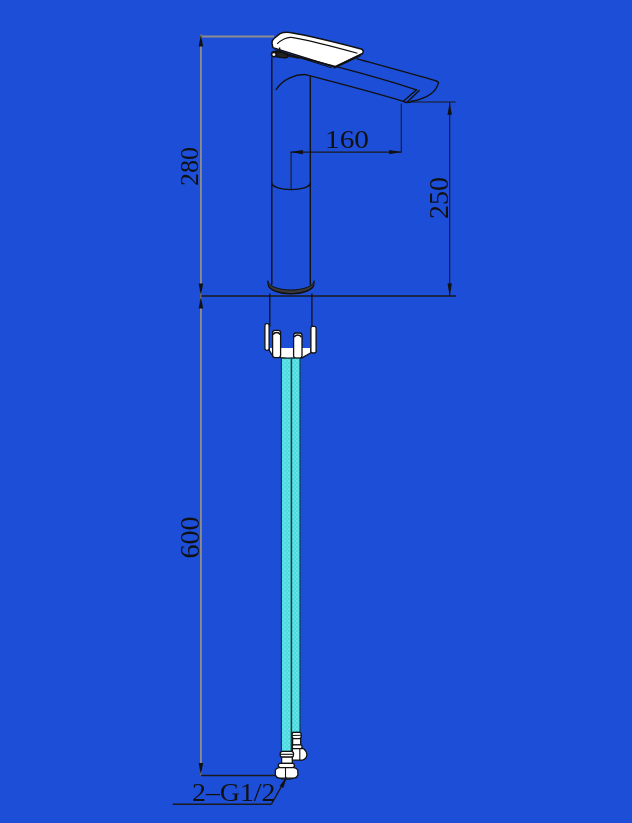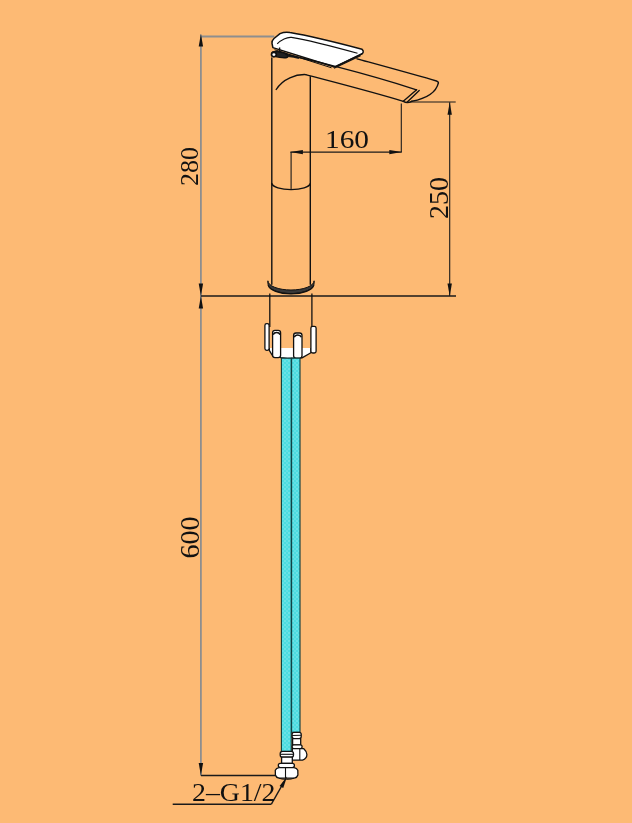--- a/index.html
+++ b/index.html
@@ -1,16 +1,16 @@
 <!DOCTYPE html>
 <html><head>
 <meta charset="utf-8">
 <style>
   html,body{margin:0;padding:0;background:#ffffff;}
-  .page{width:632px;height:823px;position:relative;background:#fdba74;overflow:hidden;}
+  .page{width:632px;height:823px;position:relative;background:#1d4ed8;overflow:hidden;}
   svg{position:absolute;left:0;top:0;}
   text{font-family:"Liberation Serif", serif;fill:#111;}
 </style>
 </head>
 <body>
 <div class="page">
 <svg width="632" height="823" viewBox="0 0 632 823">
   <defs>
     <pattern id="hosetex" width="4" height="4" patternUnits="userSpaceOnUse">
       <rect width="4" height="4" fill="#4bdce1"></rect>

